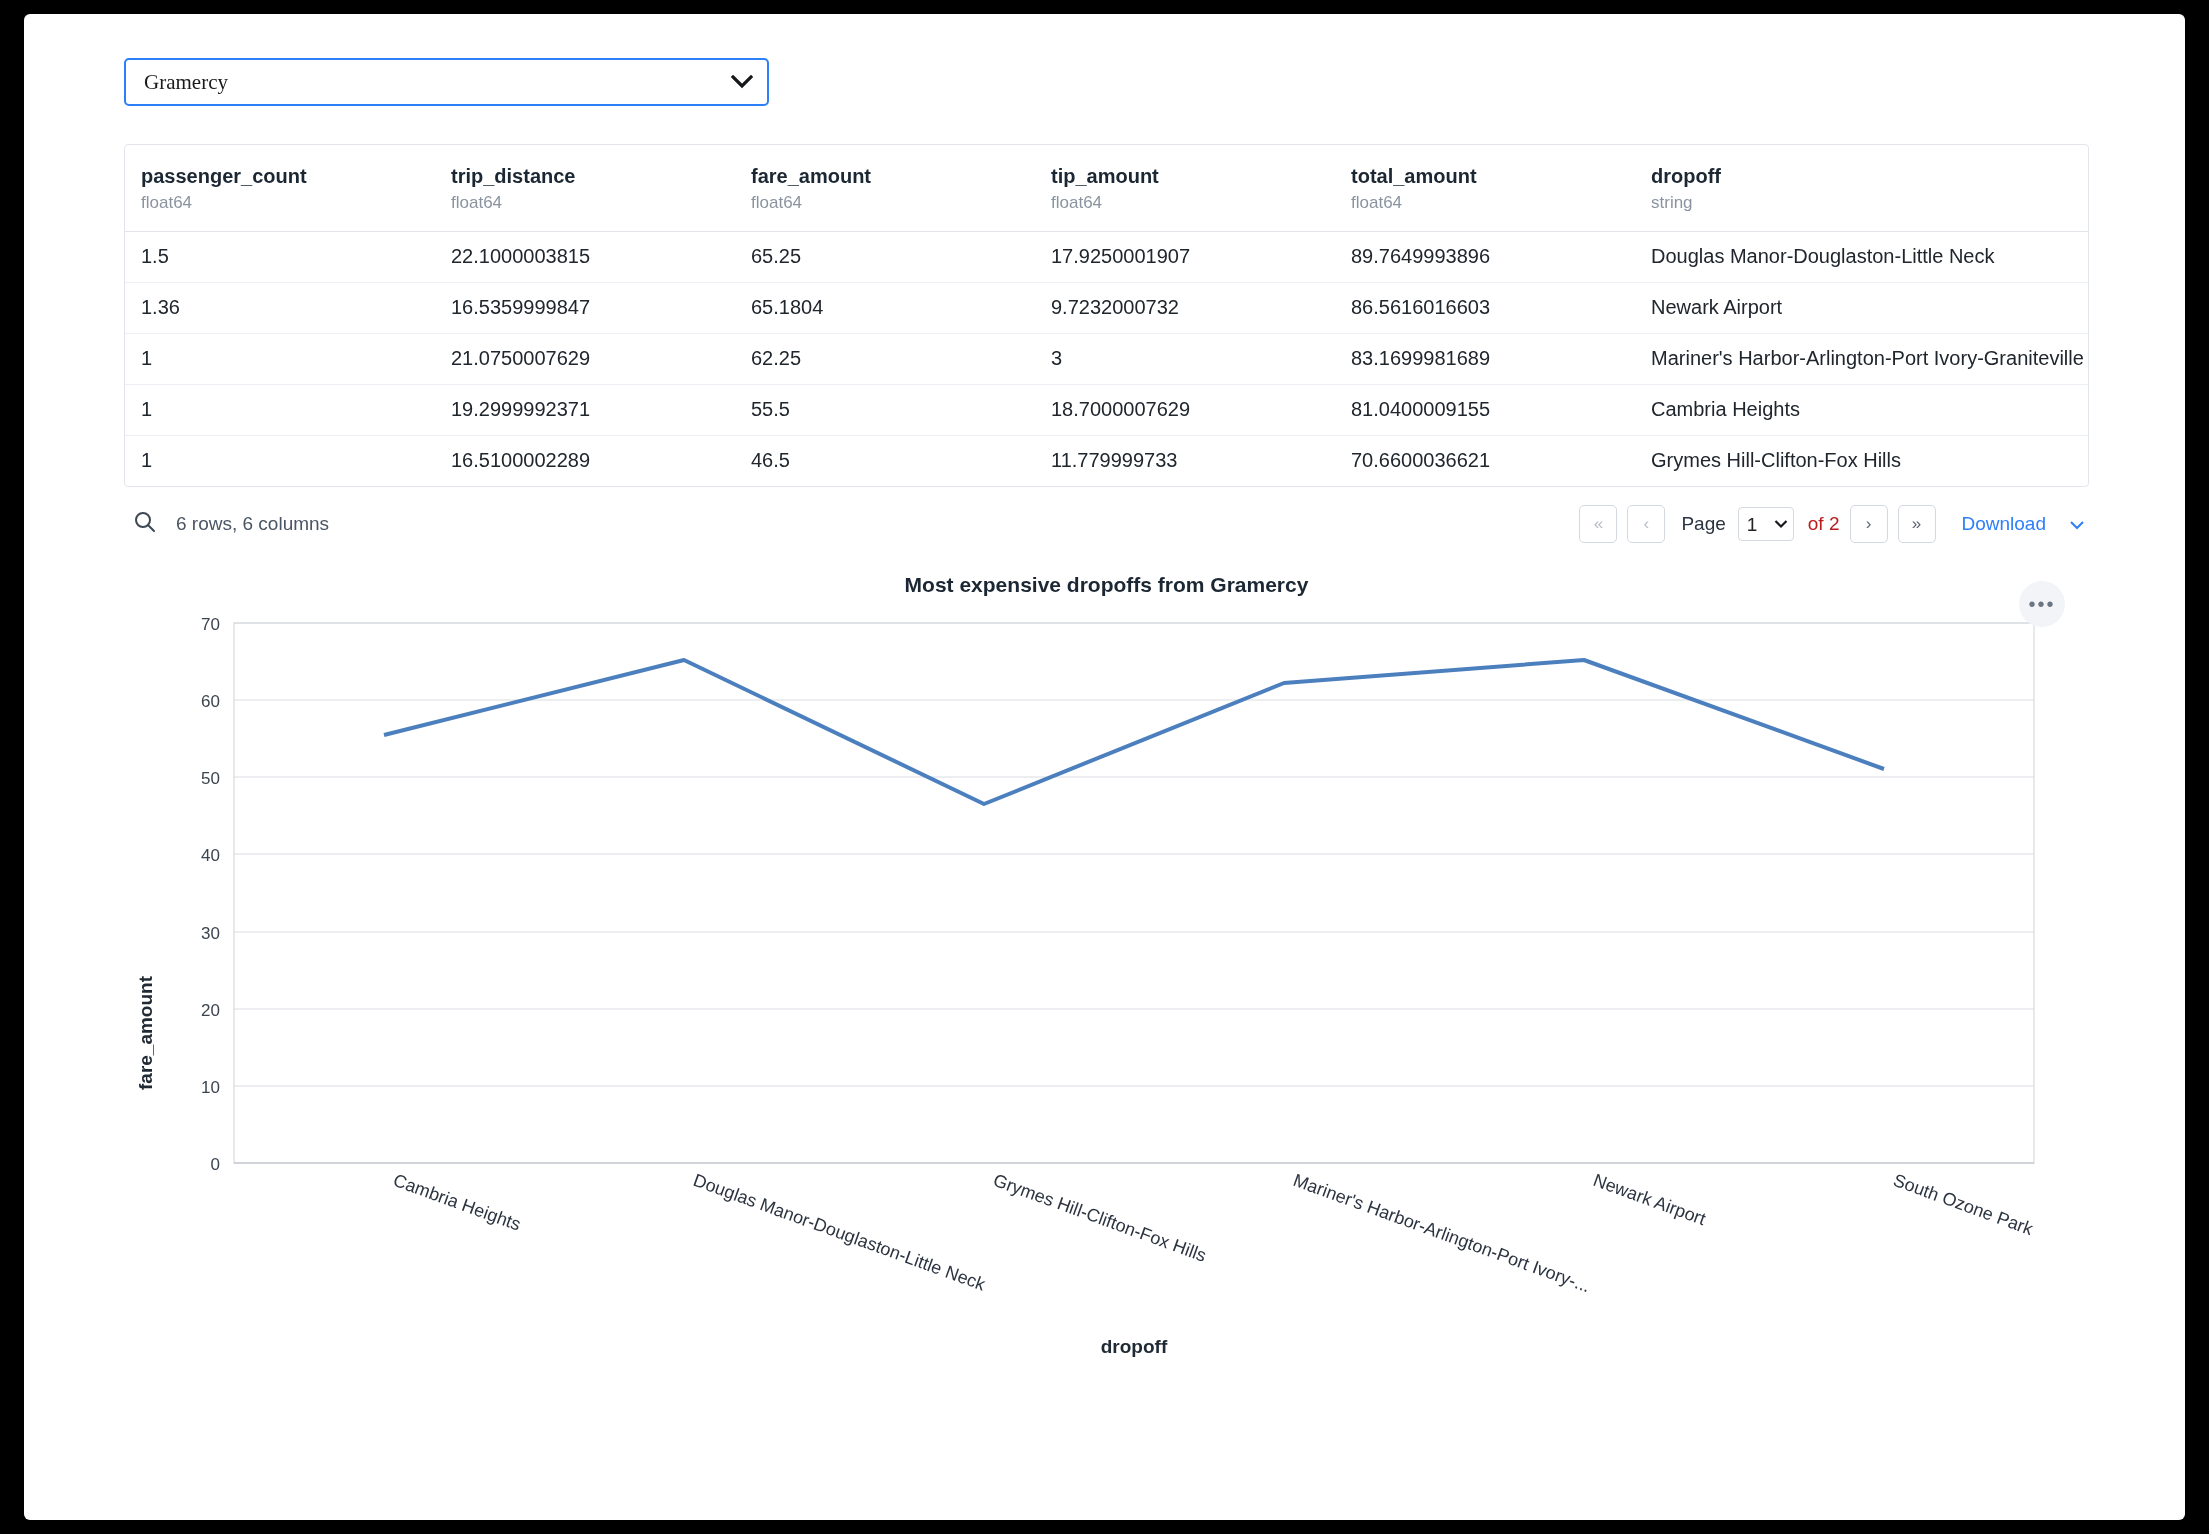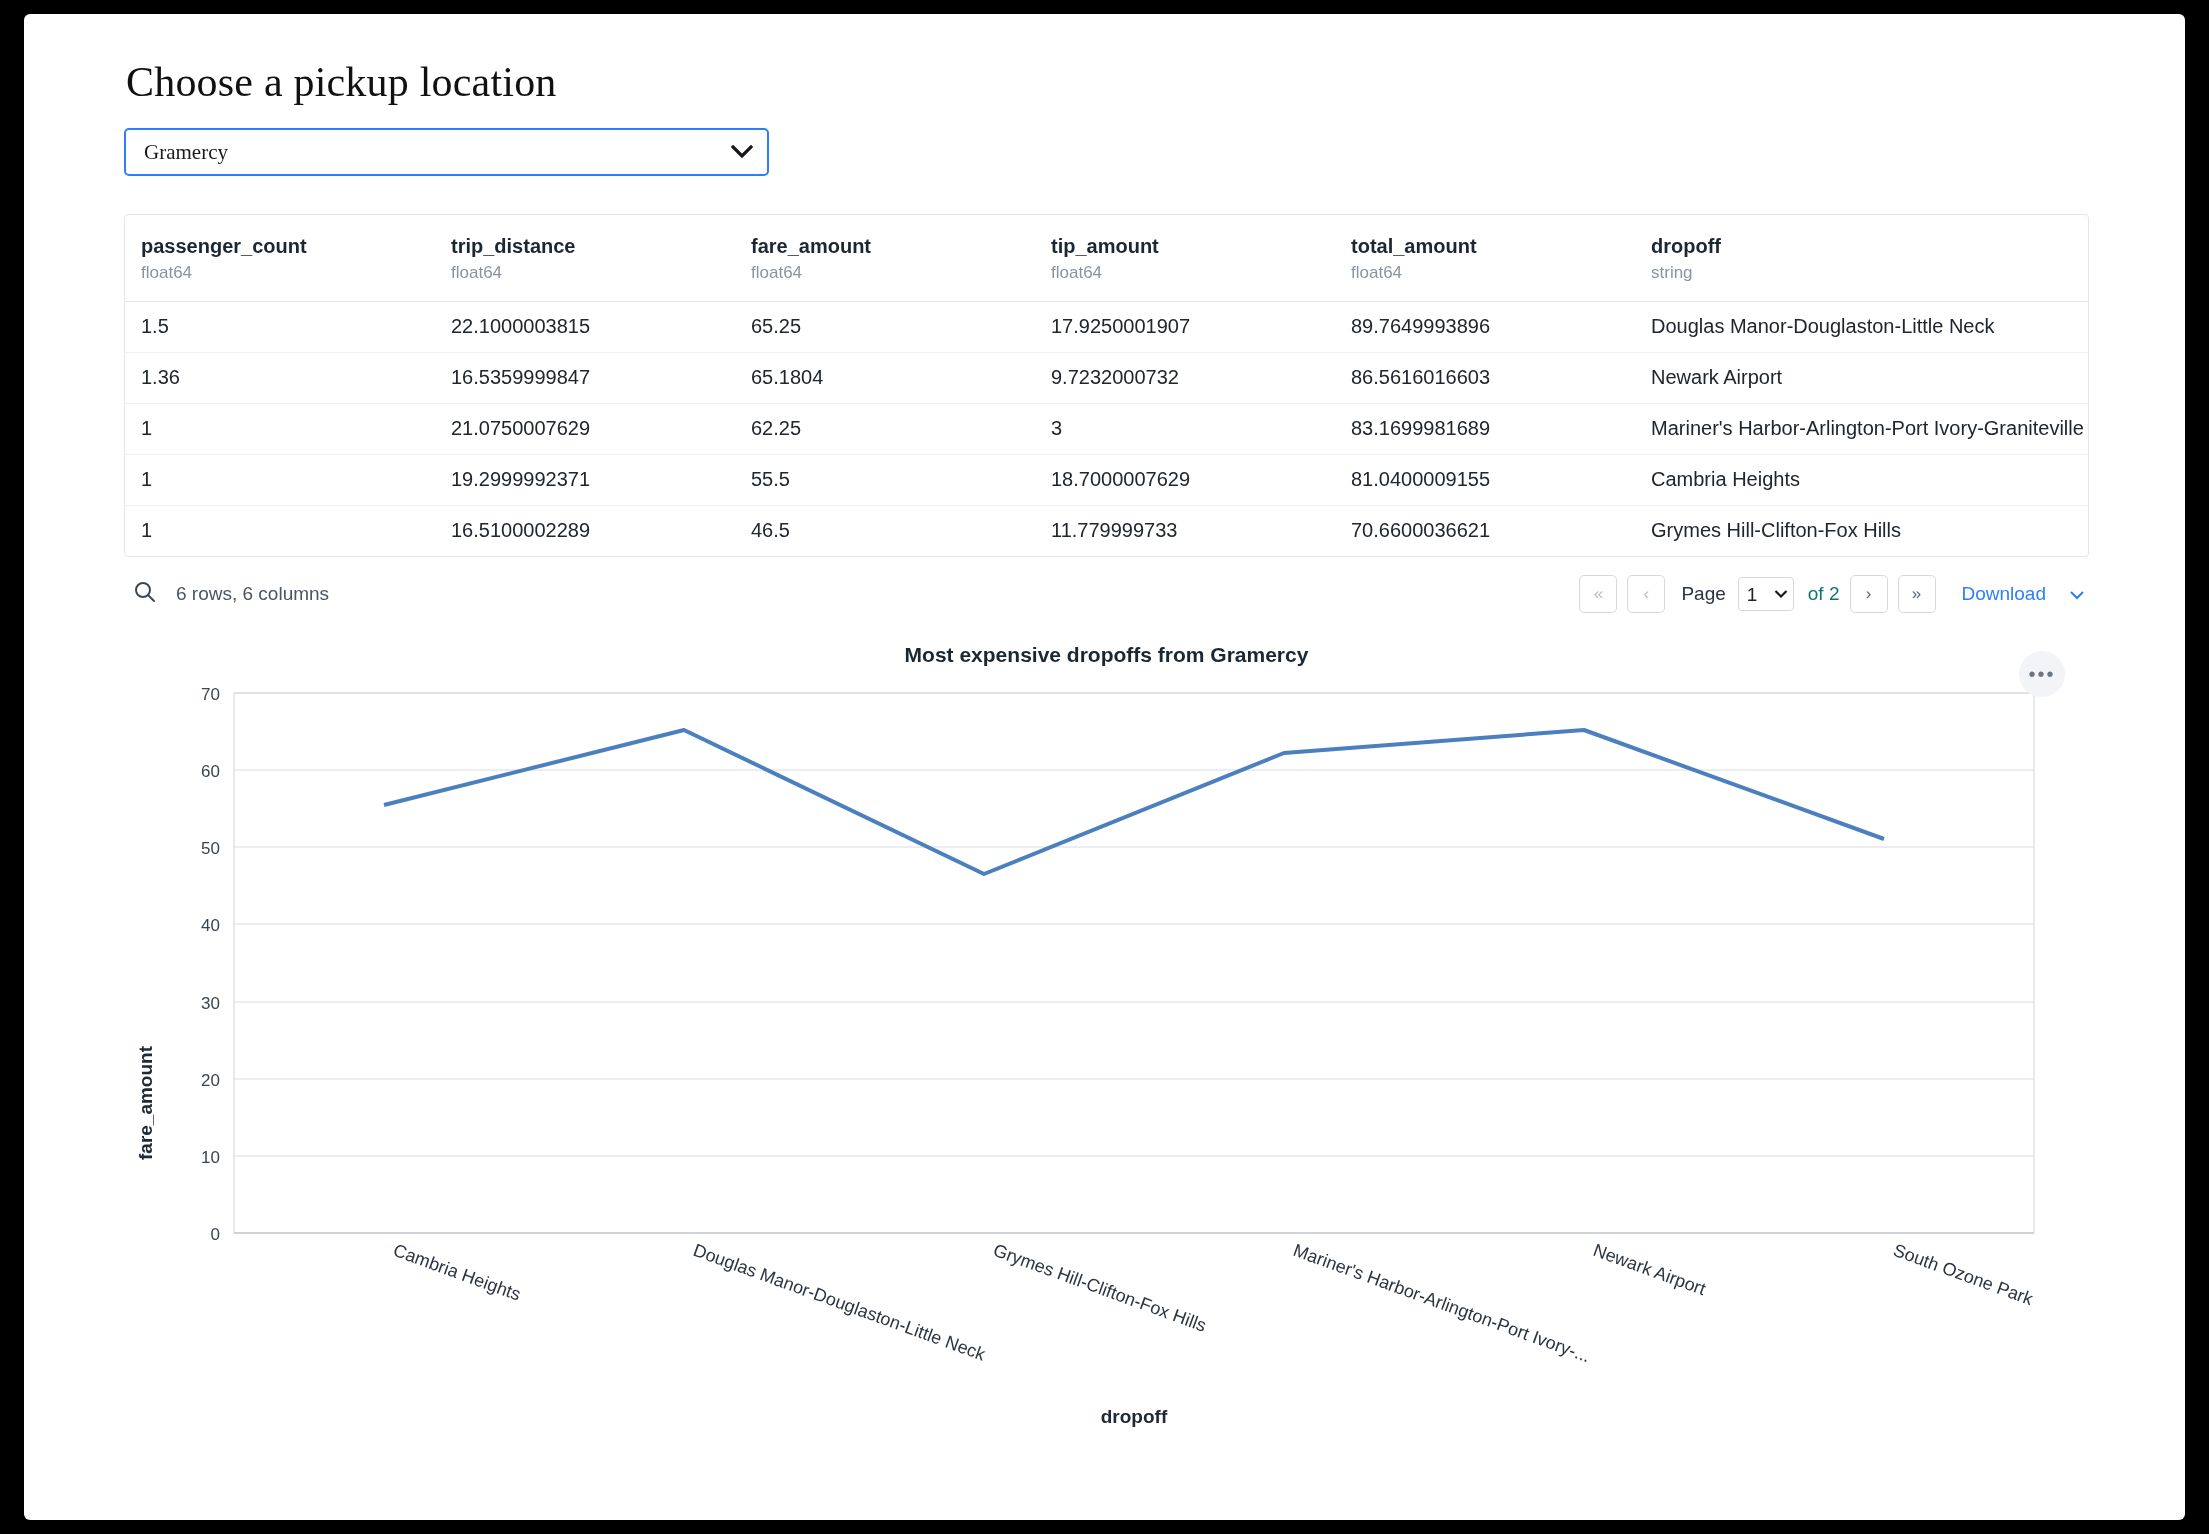--- a/index.html
+++ b/index.html
@@ -128,21 +128,21 @@
     border: 1px solid #d4d9e0;
     border-radius: 5px;
     background: #fff;
     display: flex; align-items: center; justify-content: center;
     color: #5a6573;
     font-size: 17px;
     cursor: pointer;
   }
   .pg-btn.dim { color: #b6bcc5; }
   .page-label { font-size: 19px; color: #2a3340; margin: 0 2px 0 6px; }
-  .page-of { font-size: 19px; color: #0f766e; margin-left: 4px; }
+  .page-of { font-size: 19px; color: #b91c1c; margin-left: 4px; }
   .page-select-wrap { position: relative; display: inline-block; }
   select.page-select {
     appearance: none; -webkit-appearance: none;
     border: 1px solid #d4d9e0;
     border-radius: 4px;
     background: #fff;
     height: 34px;
     width: 56px;
     padding: 0 22px 0 8px;
     font-size: 19px;
@@ -198,21 +198,20 @@
     font-family: "Liberation Sans", sans-serif;
   }
 </style>
 </head>
 <body>
 
 <div class="screen">
   <div class="page">
     <div class="inner">
 
-      <h1 class="page-title">Choose a pickup location</h1>
 
       <div class="select-wrap">
         <select class="location-select">
           <option>Gramercy</option>
         </select>
         <span class="select-arrow">
           <svg width="22" height="14" viewBox="0 0 22 14">
               <path d="M2 2 L11 11 L20 2" fill="none" stroke="#16181b" stroke-width="3.2" stroke-linecap="square"></path>
             </svg>
         </span>

